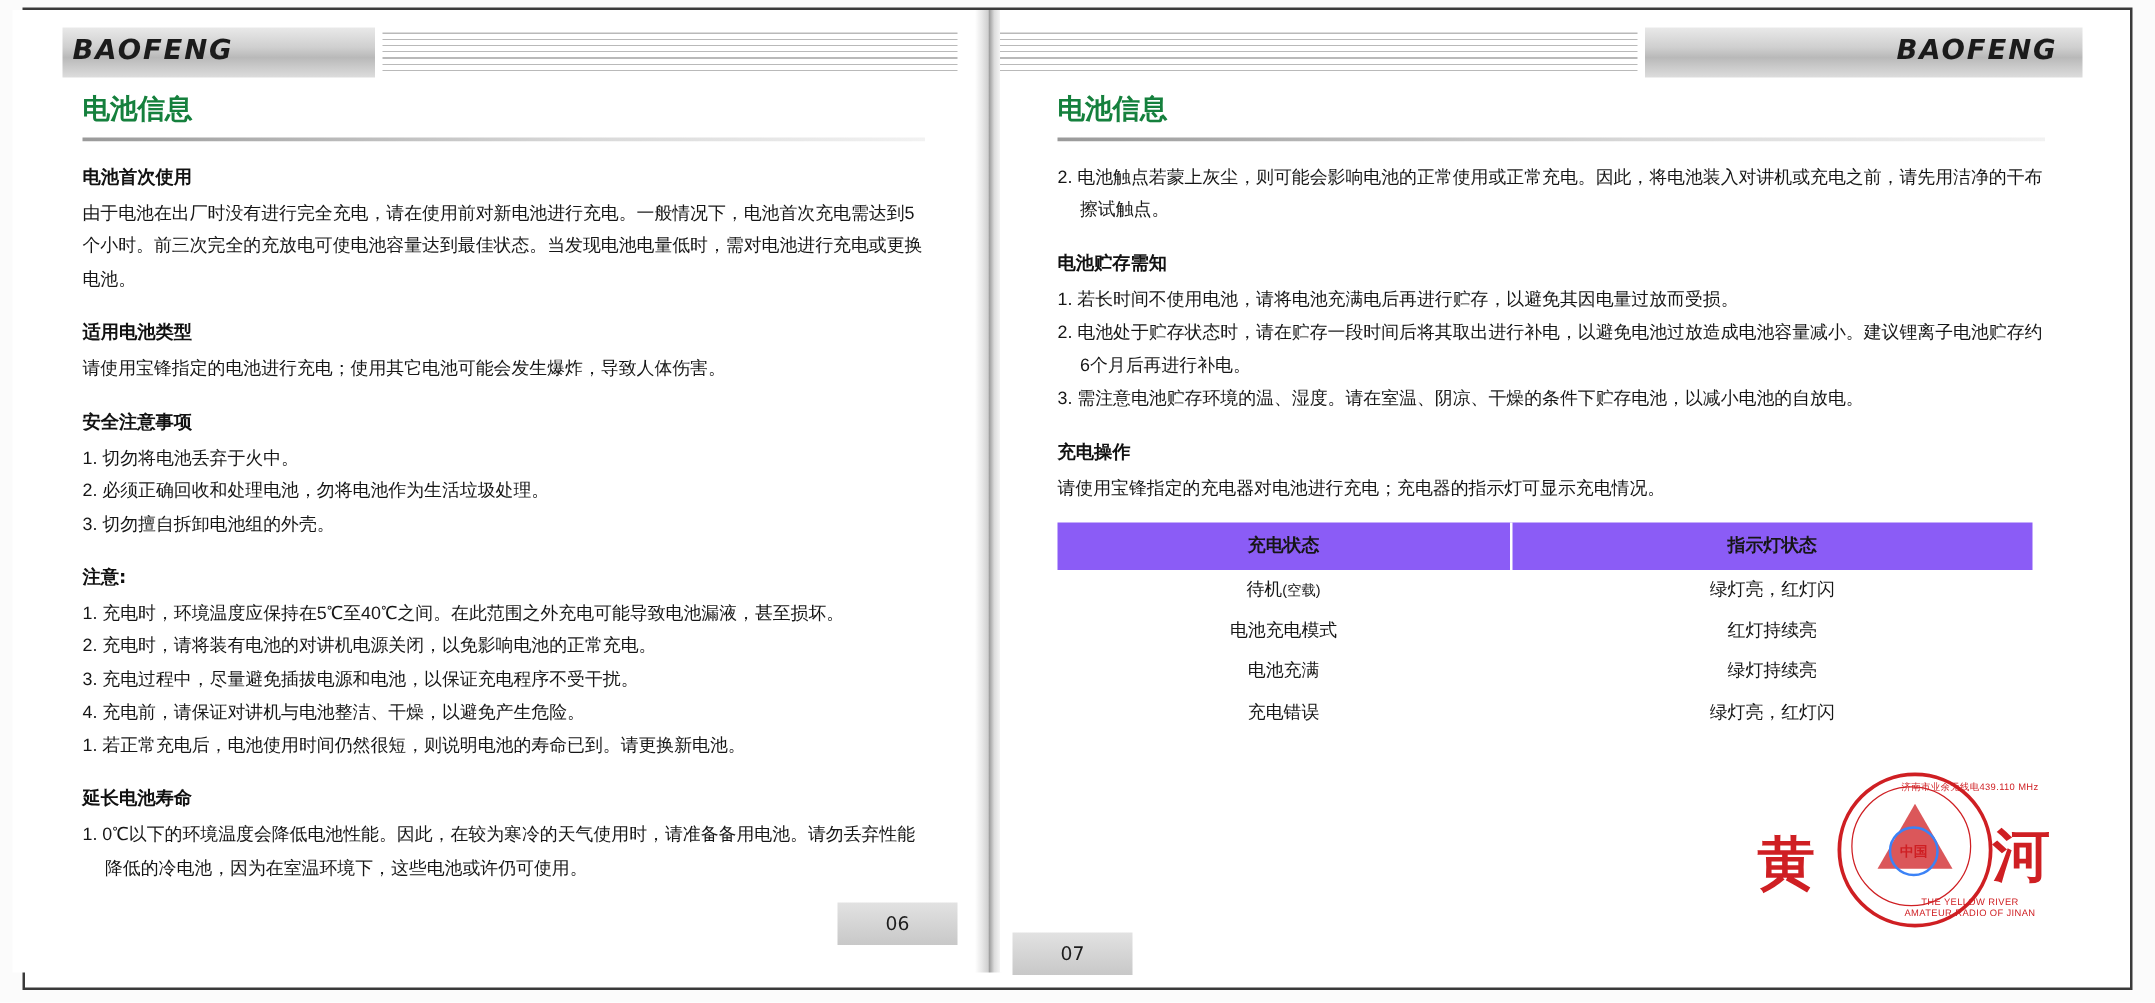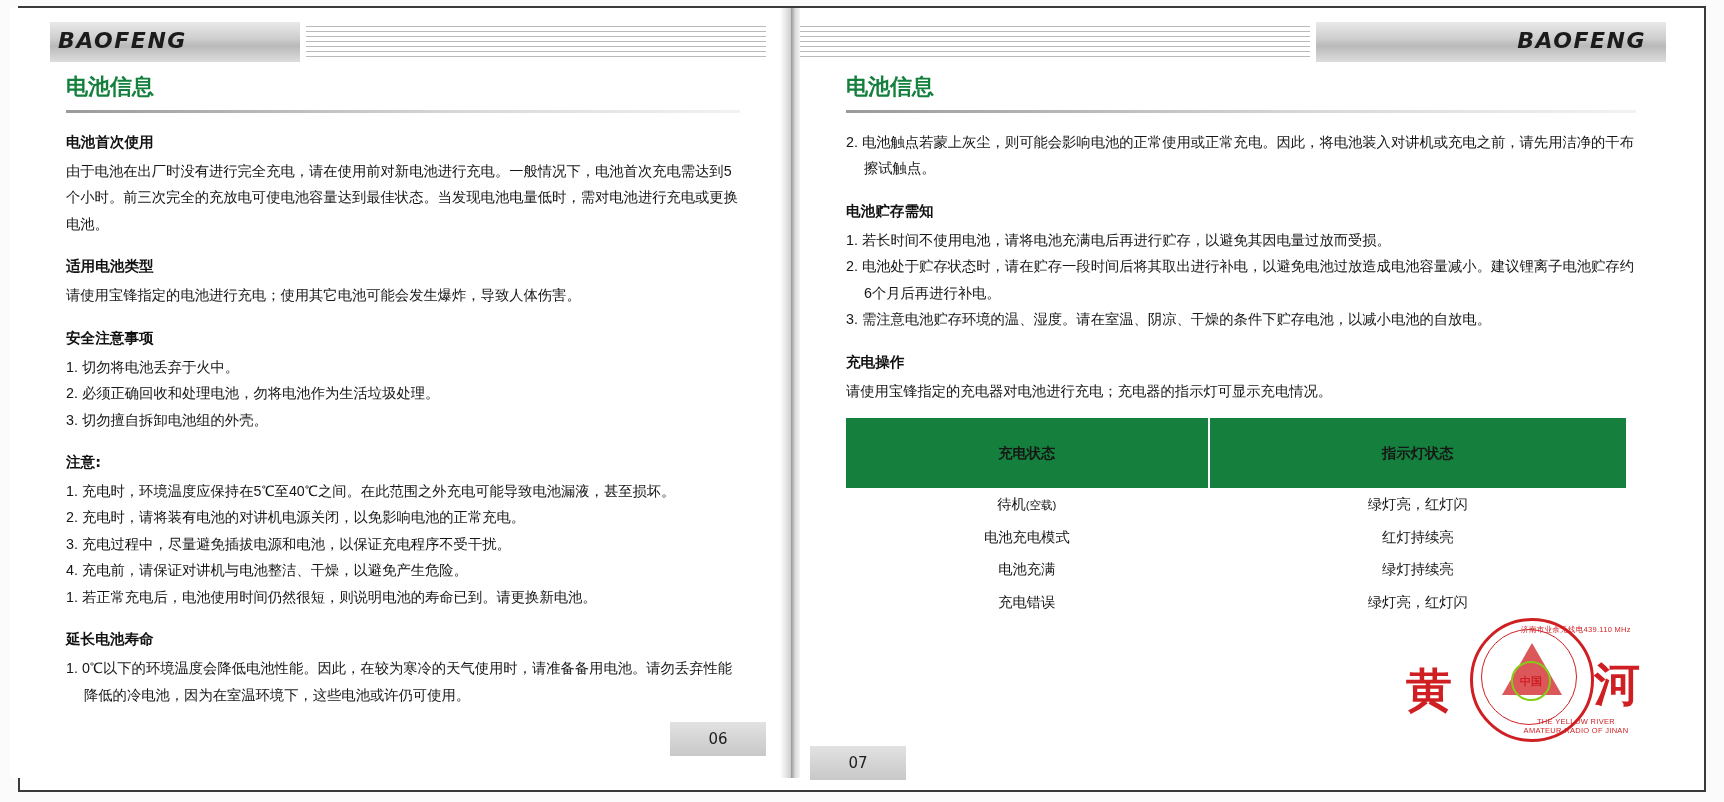--- a/index.html
+++ b/index.html
@@ -118,24 +118,24 @@
     font-size: 11.5px;
   }
   
   table.chg {
     border-collapse: collapse;
     width: 780px;
     margin-top: 14px;
     font-size: 14.3px;
   }
   table.chg thead th {
-    background: #15803d;
+    background: #8b5cf6;
     font-weight: bold;
     text-align: center;
-    padding: 22px 4px;
+    padding: 6px 4px;
     border-right: 2px solid #ffffff;
   }
   table.chg thead th:last-child { border-right: none; }
   table.chg tbody td {
     text-align: center;
     padding: 3px 4px;
     border-right: 2px solid #ffffff;
   }
   table.chg tbody td:last-child { border-right: none; }
 
@@ -176,21 +176,21 @@
     position: absolute;
     left: 8px; top: 8px;
     width: 94px; height: 94px;
     border: 1px solid #cf1f23;
     border-radius: 50%;
   }
   .stamp-seal .core {
     position: absolute;
     left: 38px; top: 40px;
     width: 36px; height: 36px;
-    border: 2px solid #84cc16;
+    border: 2px solid #3b82f6;
     border-radius: 50%;
     font-size: 11px;
     display: flex;
     align-items: center;
     justify-content: center;
     font-weight: bold;
   }
   .stamp-seal .tri {
     position: absolute;
     left: 29px; top: 22px;

